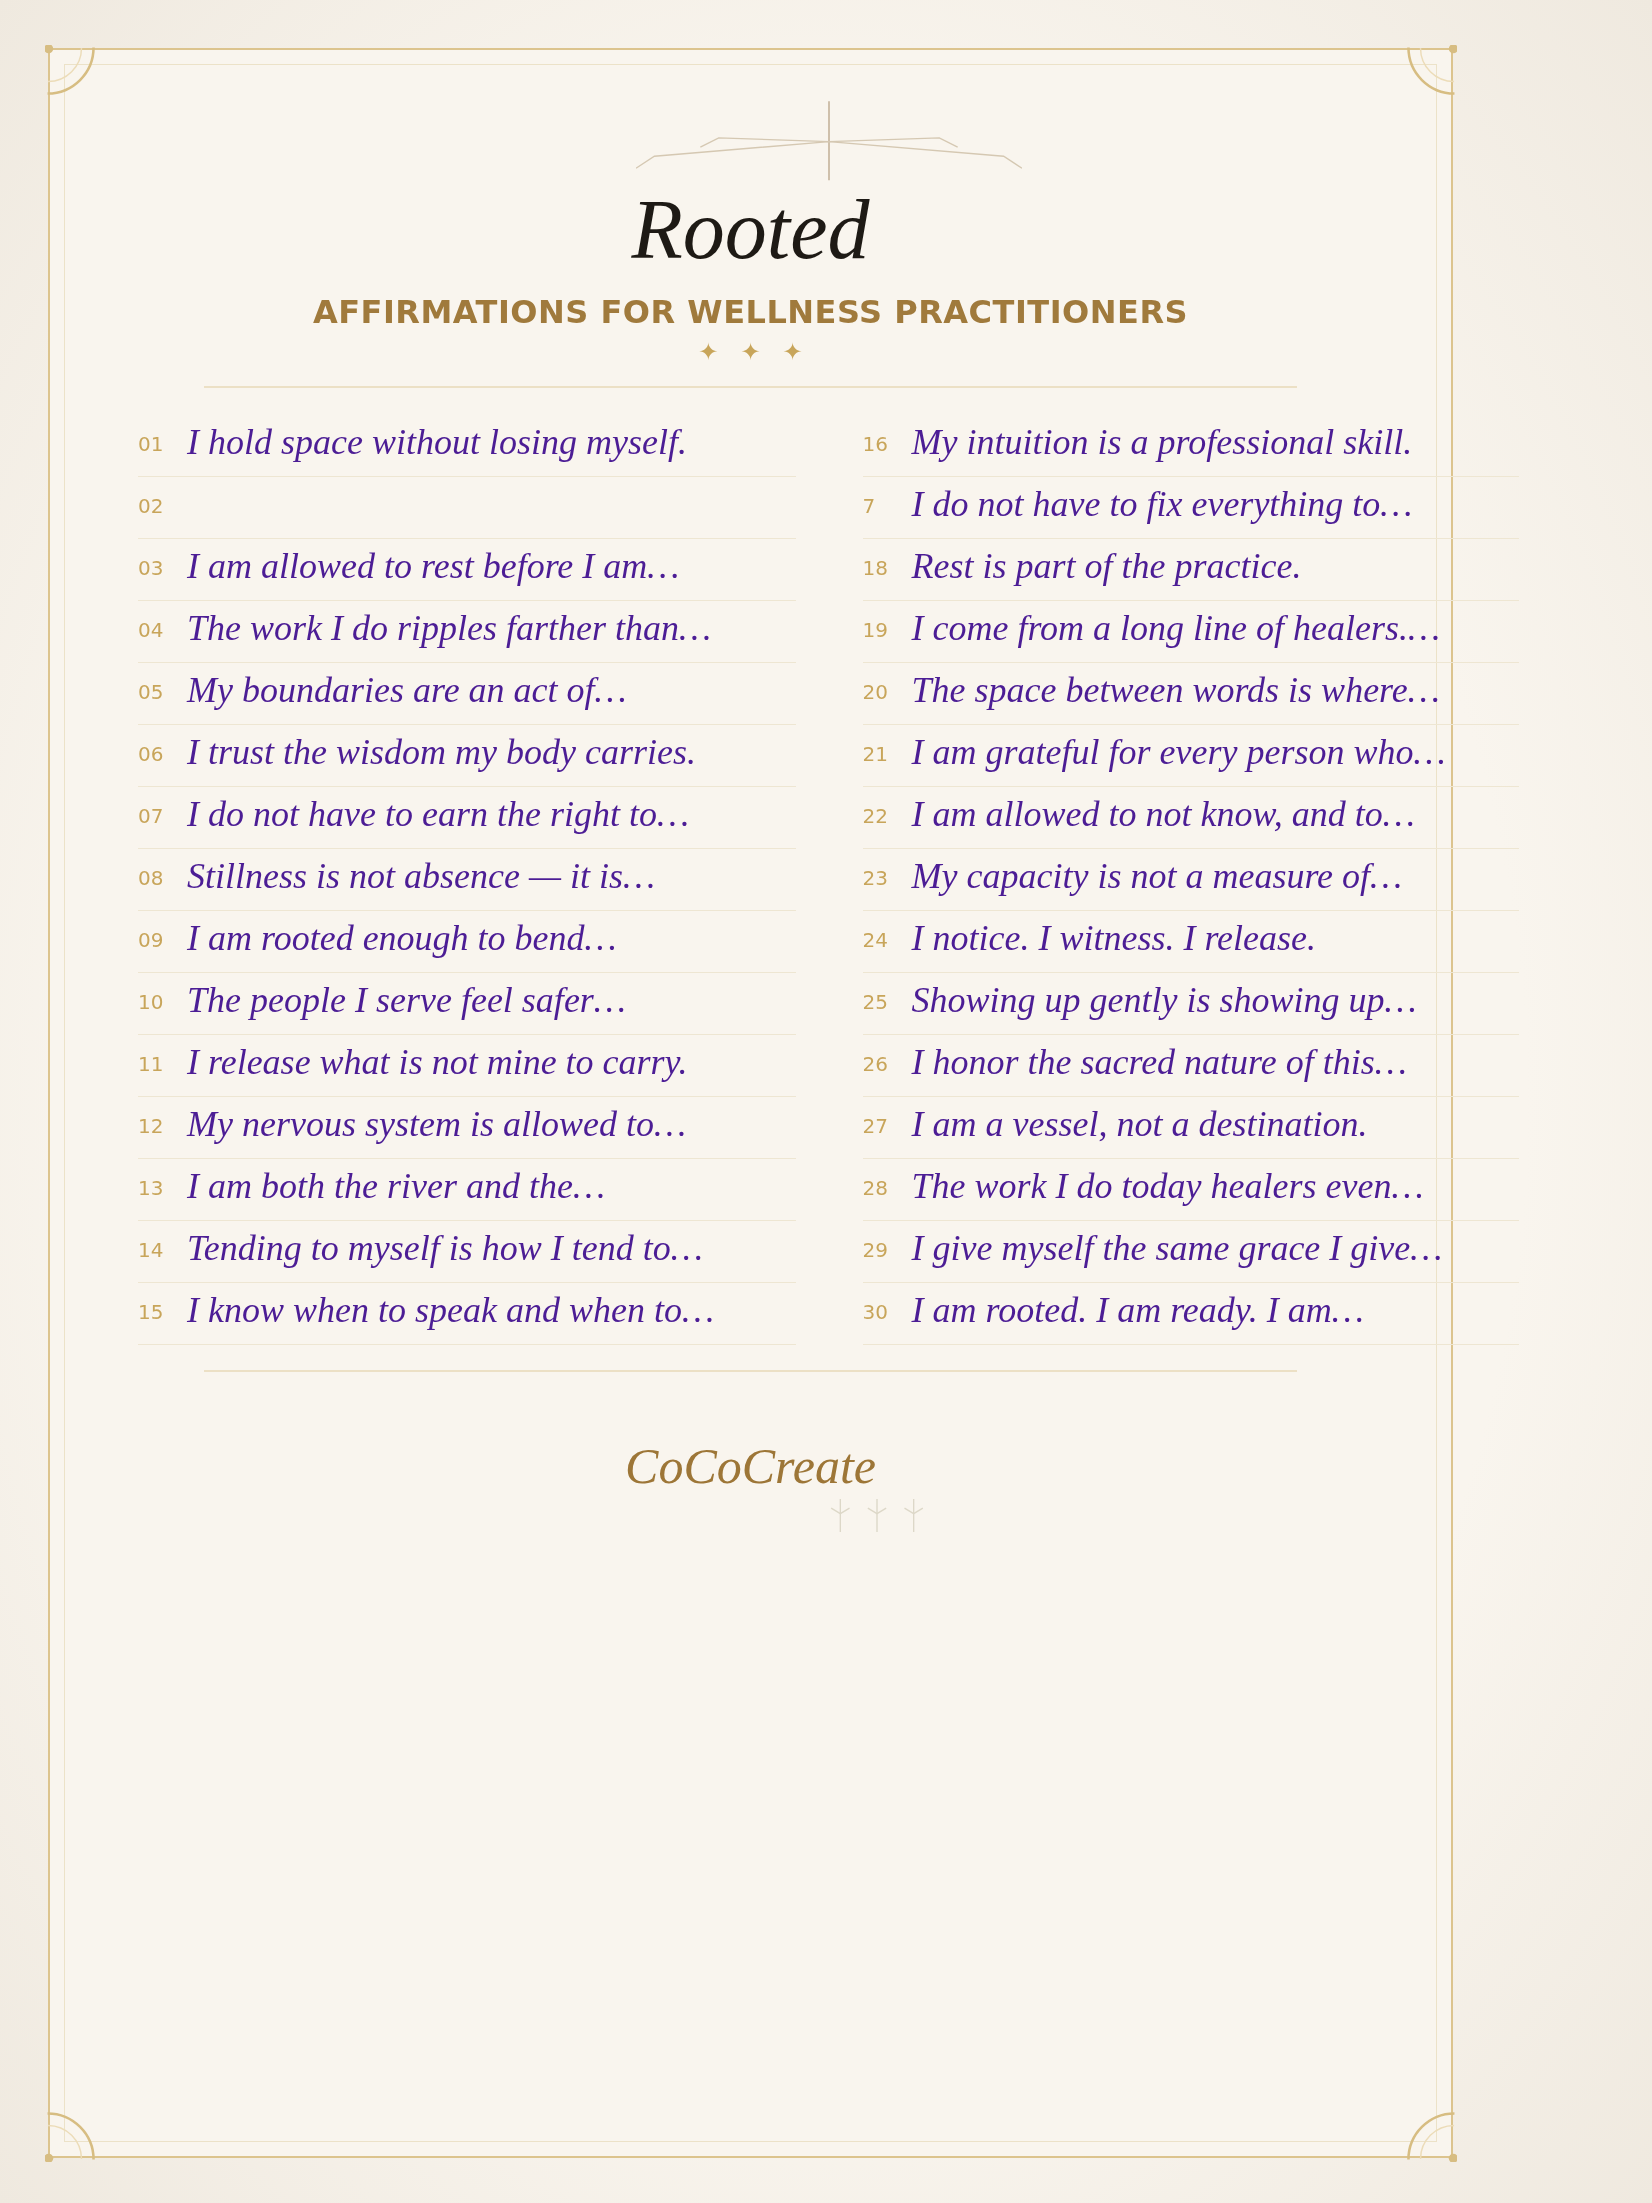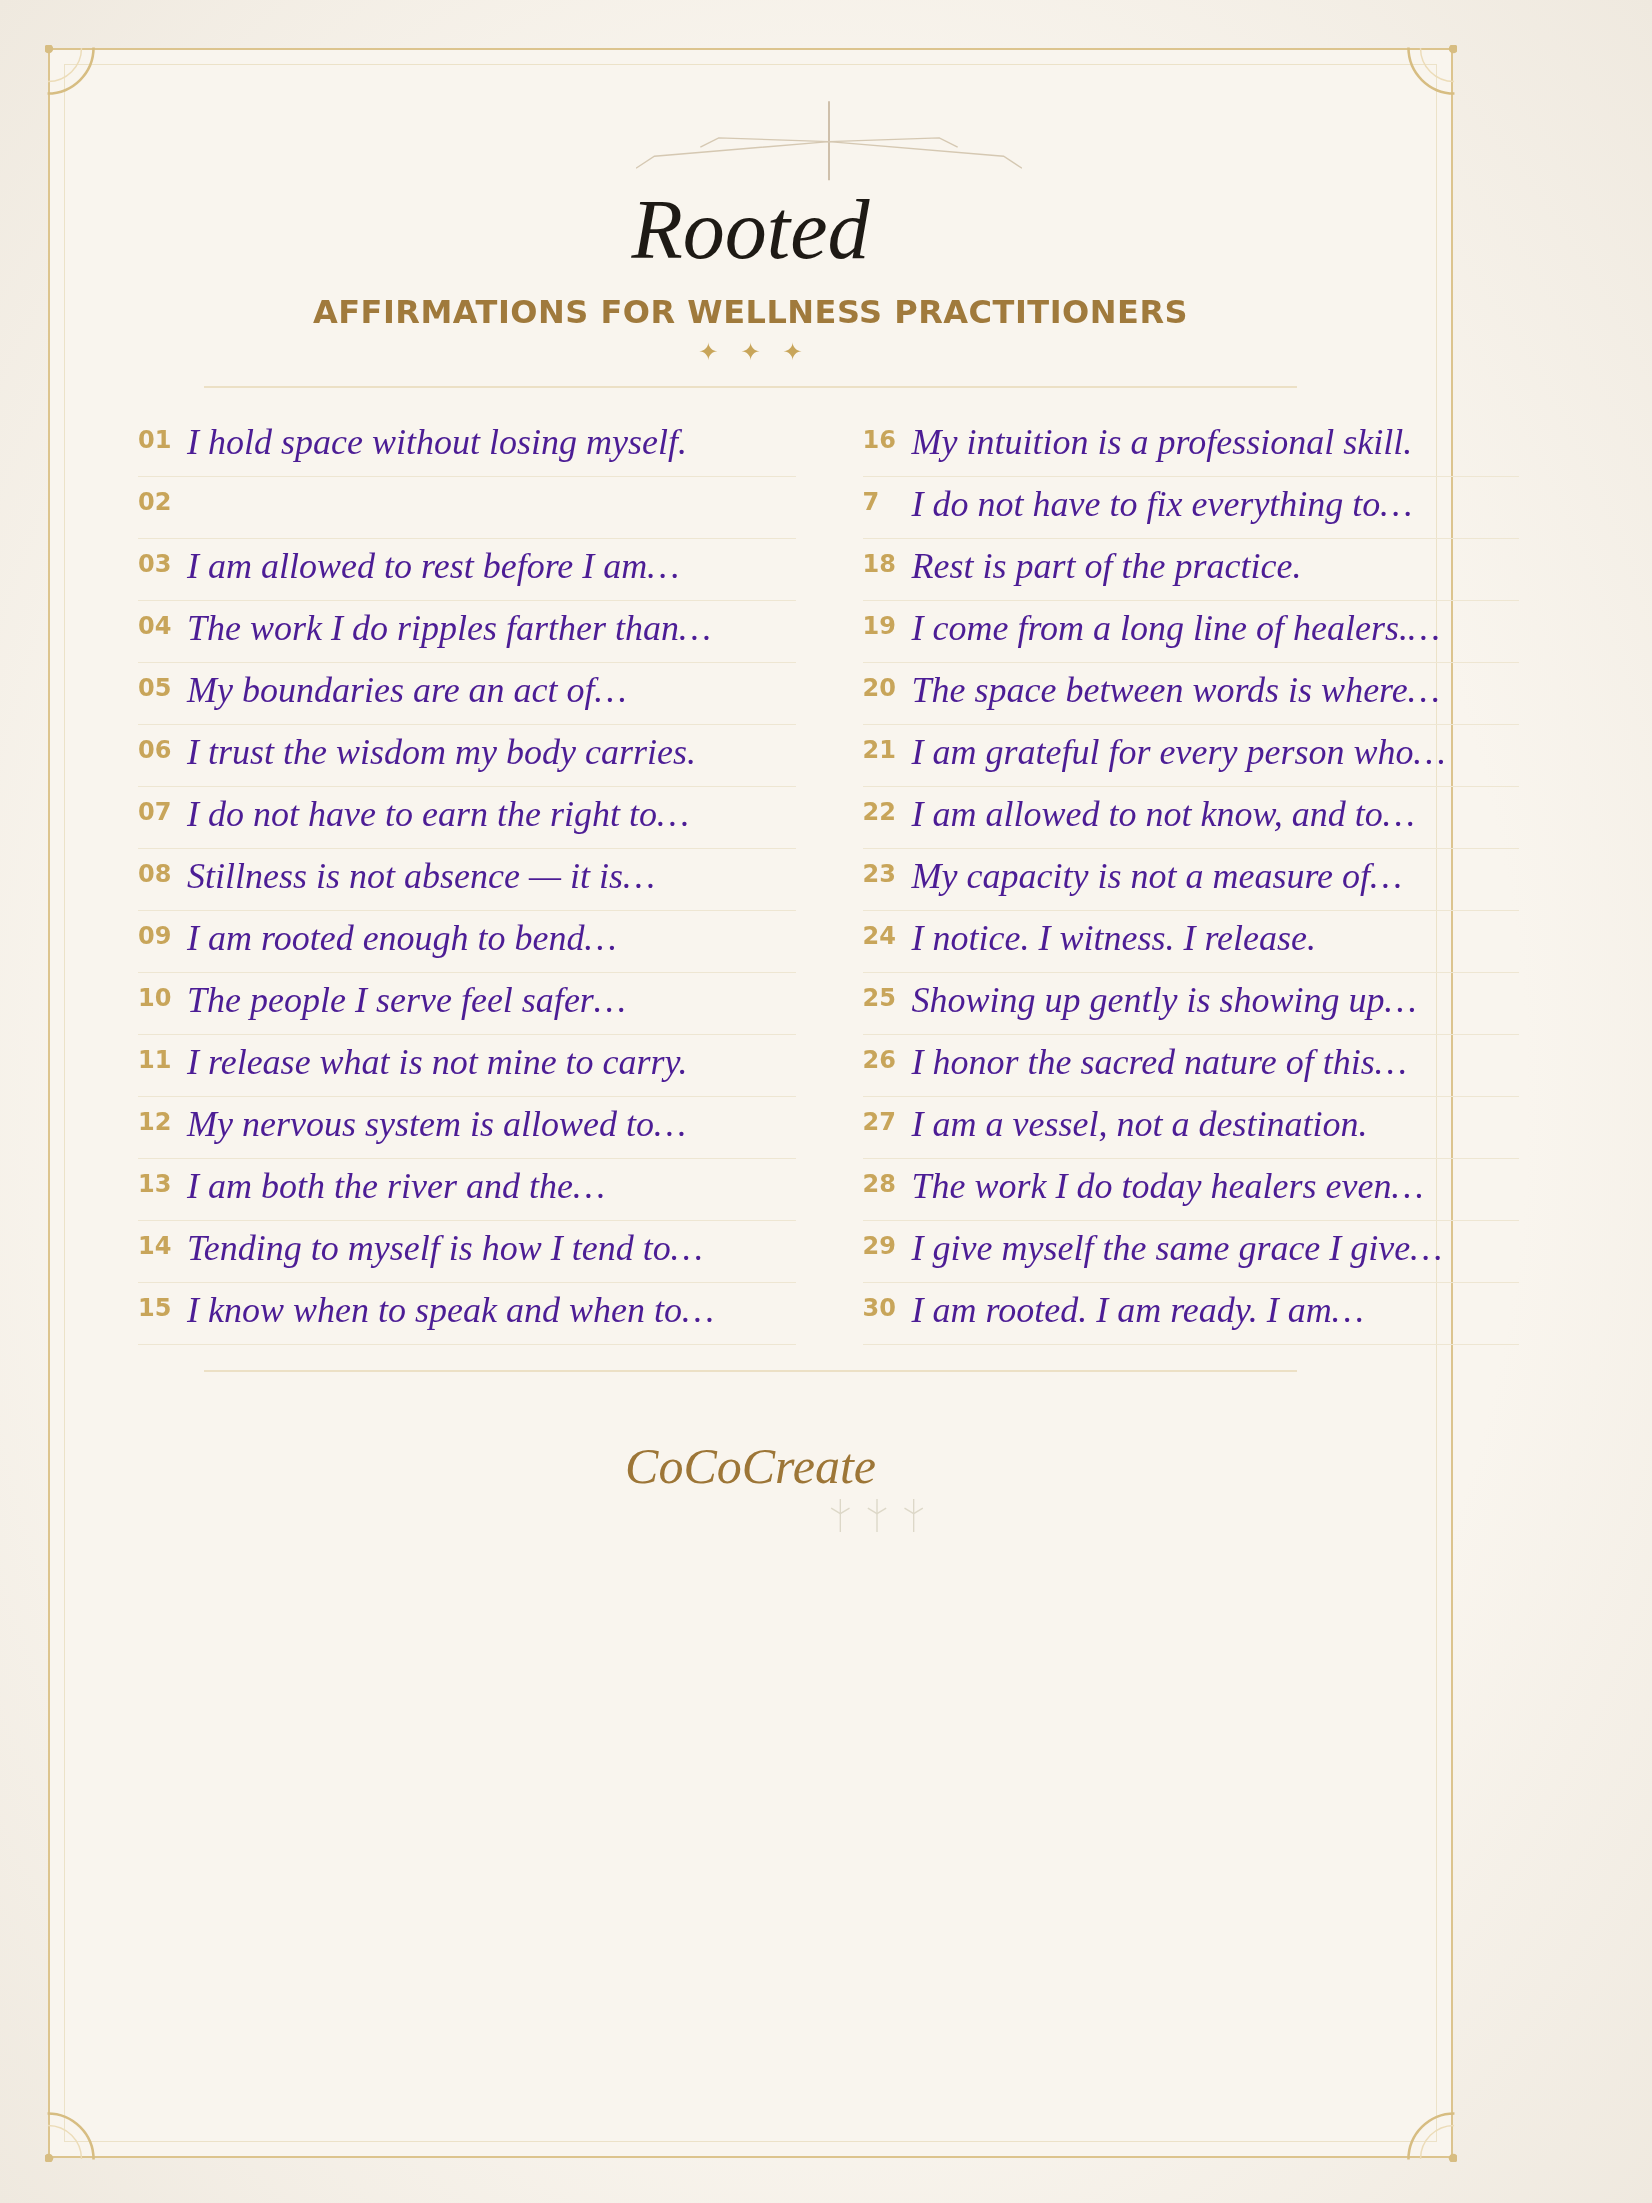--- a/index.html
+++ b/index.html
@@ -39,22 +39,22 @@
     .rule { position: absolute; left: 154px; right: 154px; height: 1.8px; background: #ece0c5; }
     .rule.top { top: 336px; }
     .rule.bottom { top: 1320px; }
     .columns { position: absolute; left: 88px; top: 365px; width: 1381px; display: flex; gap: 67px; }
     .col { width: 658px; }
     .col.right { width: 657px; }
     .item {
       height: 62px; border-bottom: 0.9px solid #eee6d2; position: relative; box-sizing: border-box;
     }
     .num {
-      position: absolute; left: 0; top: 11px; font-family: "DejaVu Sans", sans-serif;
-      font-size: 24px; color: #c8a55a; font-weight: bold;
+      position: absolute; left: 0; top: 17px; font-family: "DejaVu Sans", sans-serif;
+      font-size: 20px; color: #c8a55a;
     }
     .text {
       position: absolute; left: 49px; top: 6.4px; font-family: "Liberation Serif", "DejaVu Serif", serif;
       font-style: italic; font-size: 36px; color: #4c1d95; white-space: nowrap; line-height: 1.2;
     }
     .brand {
       position: absolute; left: 0; right: 0; top: 1387px; text-align: center;
       font-family: "Liberation Serif", "DejaVu Serif", serif; font-style: italic;
       font-size: 50px; color: #9d7637;
     }

